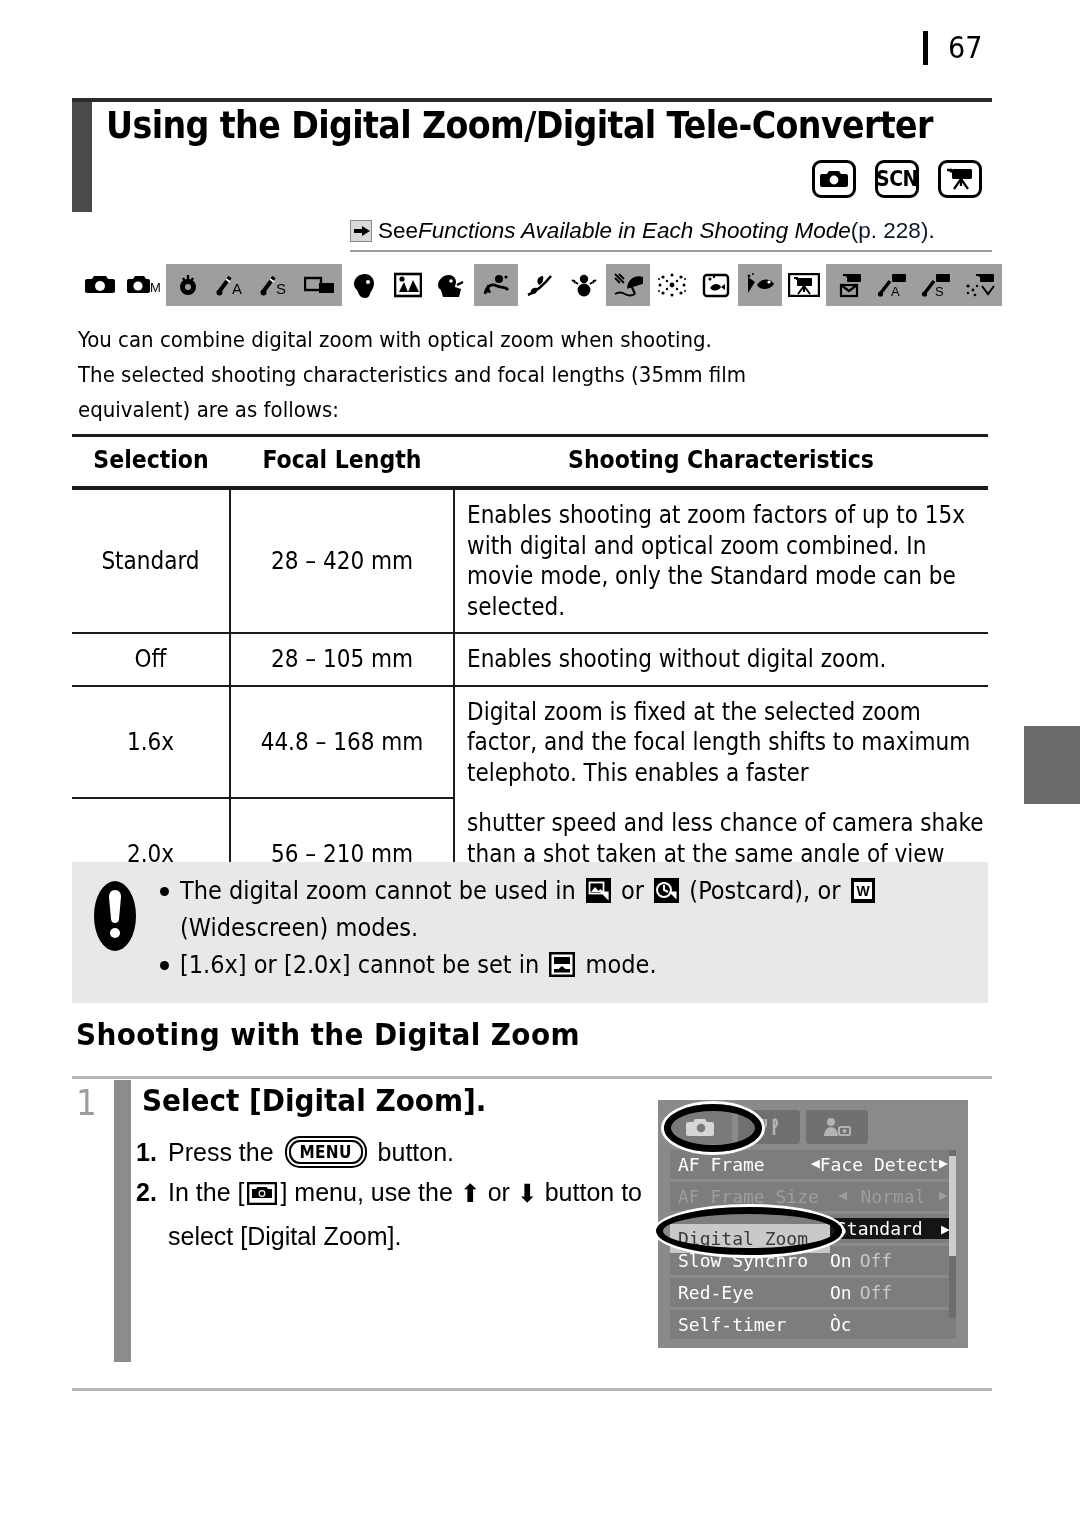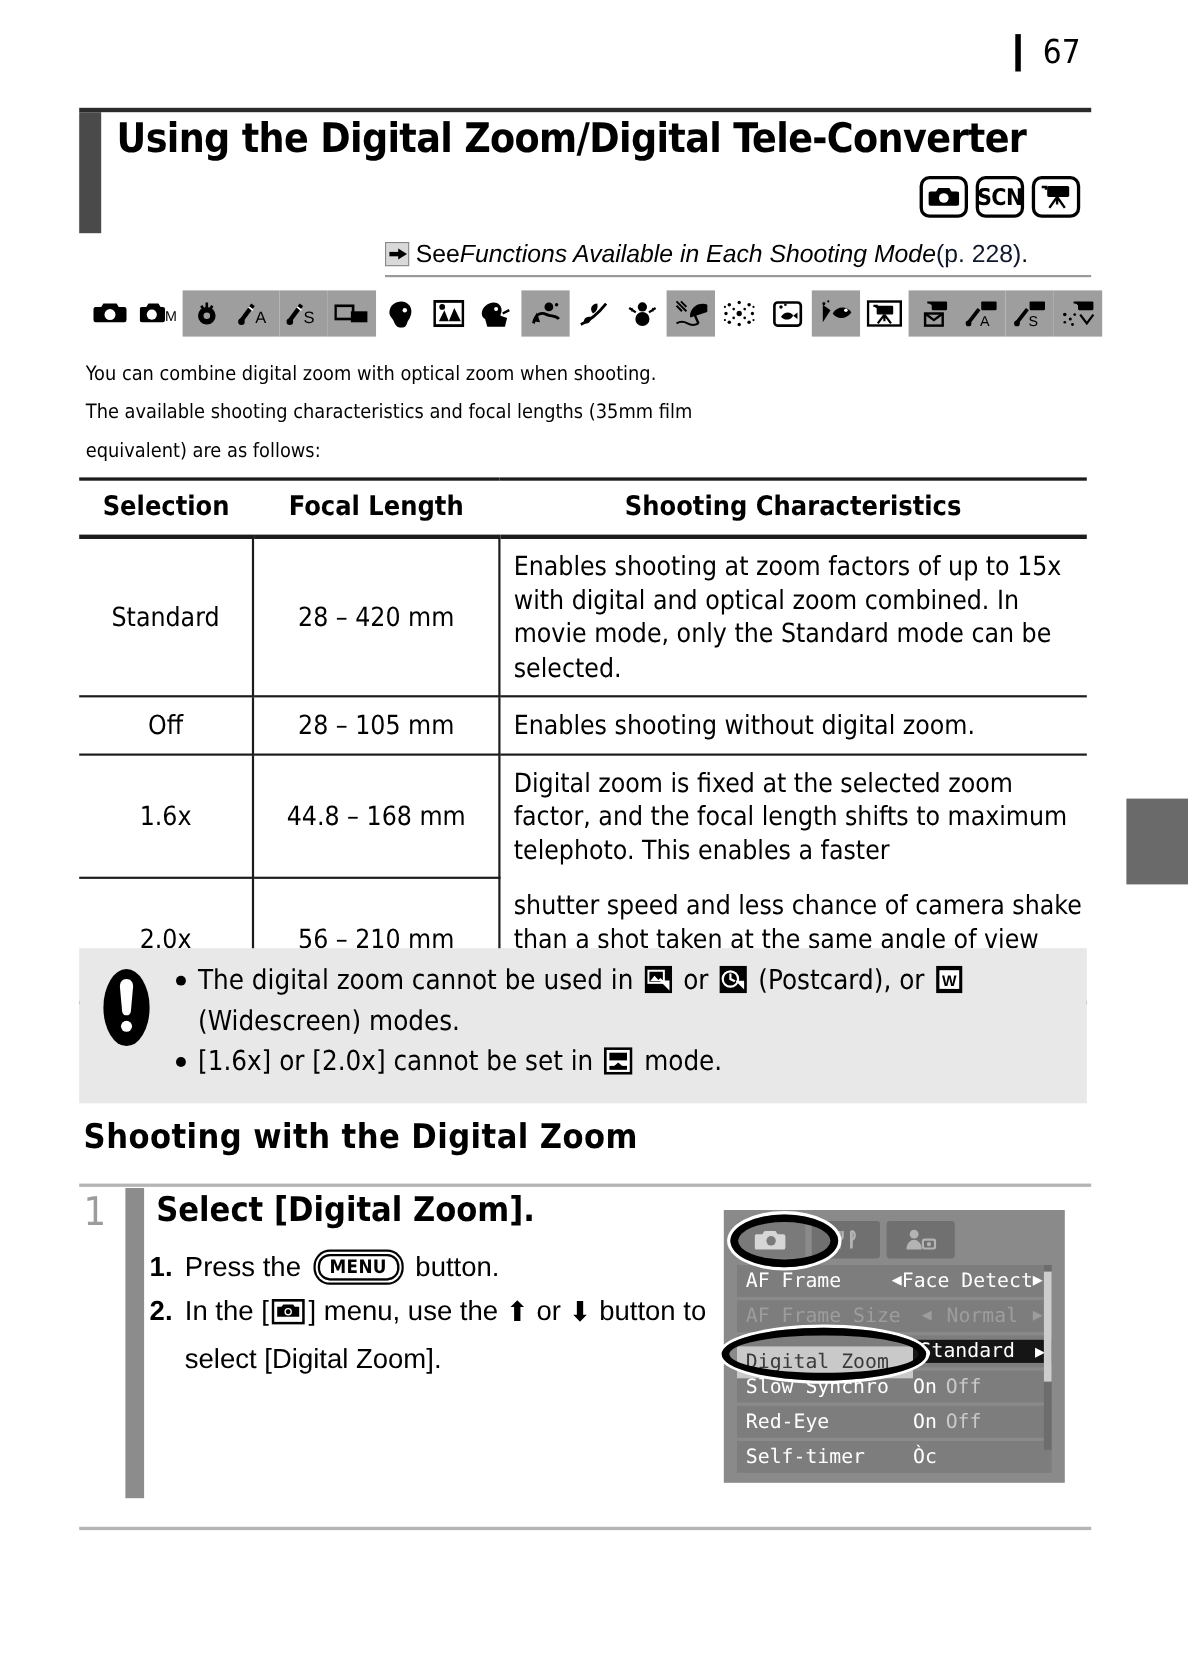--- a/index.html
+++ b/index.html
@@ -82,20 +82,21 @@
   .mode-badge {
     width: 44px;
     height: 38px;
     border: 3px solid #000;
     border-radius: 9px;
     background: #fff;
     display: flex;
     align-items: center;
     justify-content: center;
     box-sizing: border-box;
+    margin-left: 12px;
   }
   .badge-scn {
     font-family: "DejaVu Sans Condensed", "Liberation Sans", sans-serif;
     font-weight: bold;
     font-size: 21px;
     letter-spacing: -0.5px;
   }
 
   
   .seealso {
@@ -164,21 +165,21 @@
   .strip-cell.unavail { background: #9e9e9e; }
   .strip-cell svg { display: block; }
 
   
   .body-text {
     position: absolute;
     left: 78px;
     top: 322px;
     width: 910px;
     font-family: "DejaVu Sans Condensed", "Liberation Sans", sans-serif;
-    font-size: 18px;
+    font-size: 22px;
     line-height: 35px;
   }
 
   
   .spec-table {
     position: absolute;
     left: 72px;
     top: 434px;
     width: 916px;
     border-collapse: collapse;
@@ -684,21 +685,21 @@
           <circle cx="13" cy="14" r="1.2"></circle>
           <circle cx="11" cy="23" r="1.3"></circle>
         </g>
         <path d="M18 14 L24 22 L30 14" stroke="#000" stroke-width="2" fill="none"></path>
       </svg>
   </div>
 </div>
 
 <div class="body-text">
   <div>You can combine digital zoom with optical zoom when shooting.</div>
-  <div>The available shooting characteristics and focal lengths (35mm film</div>
+  <div>The selected shooting characteristics and focal lengths (35mm film</div>
   <div>equivalent) are as follows:</div>
 </div>
 
 <table class="spec-table">
   <thead>
     <tr>
       <th class="col-sel">Selection</th>
       <th class="col-fl">Focal Length</th>
       <th class="col-sc">Shooting Characteristics</th>
     </tr>

